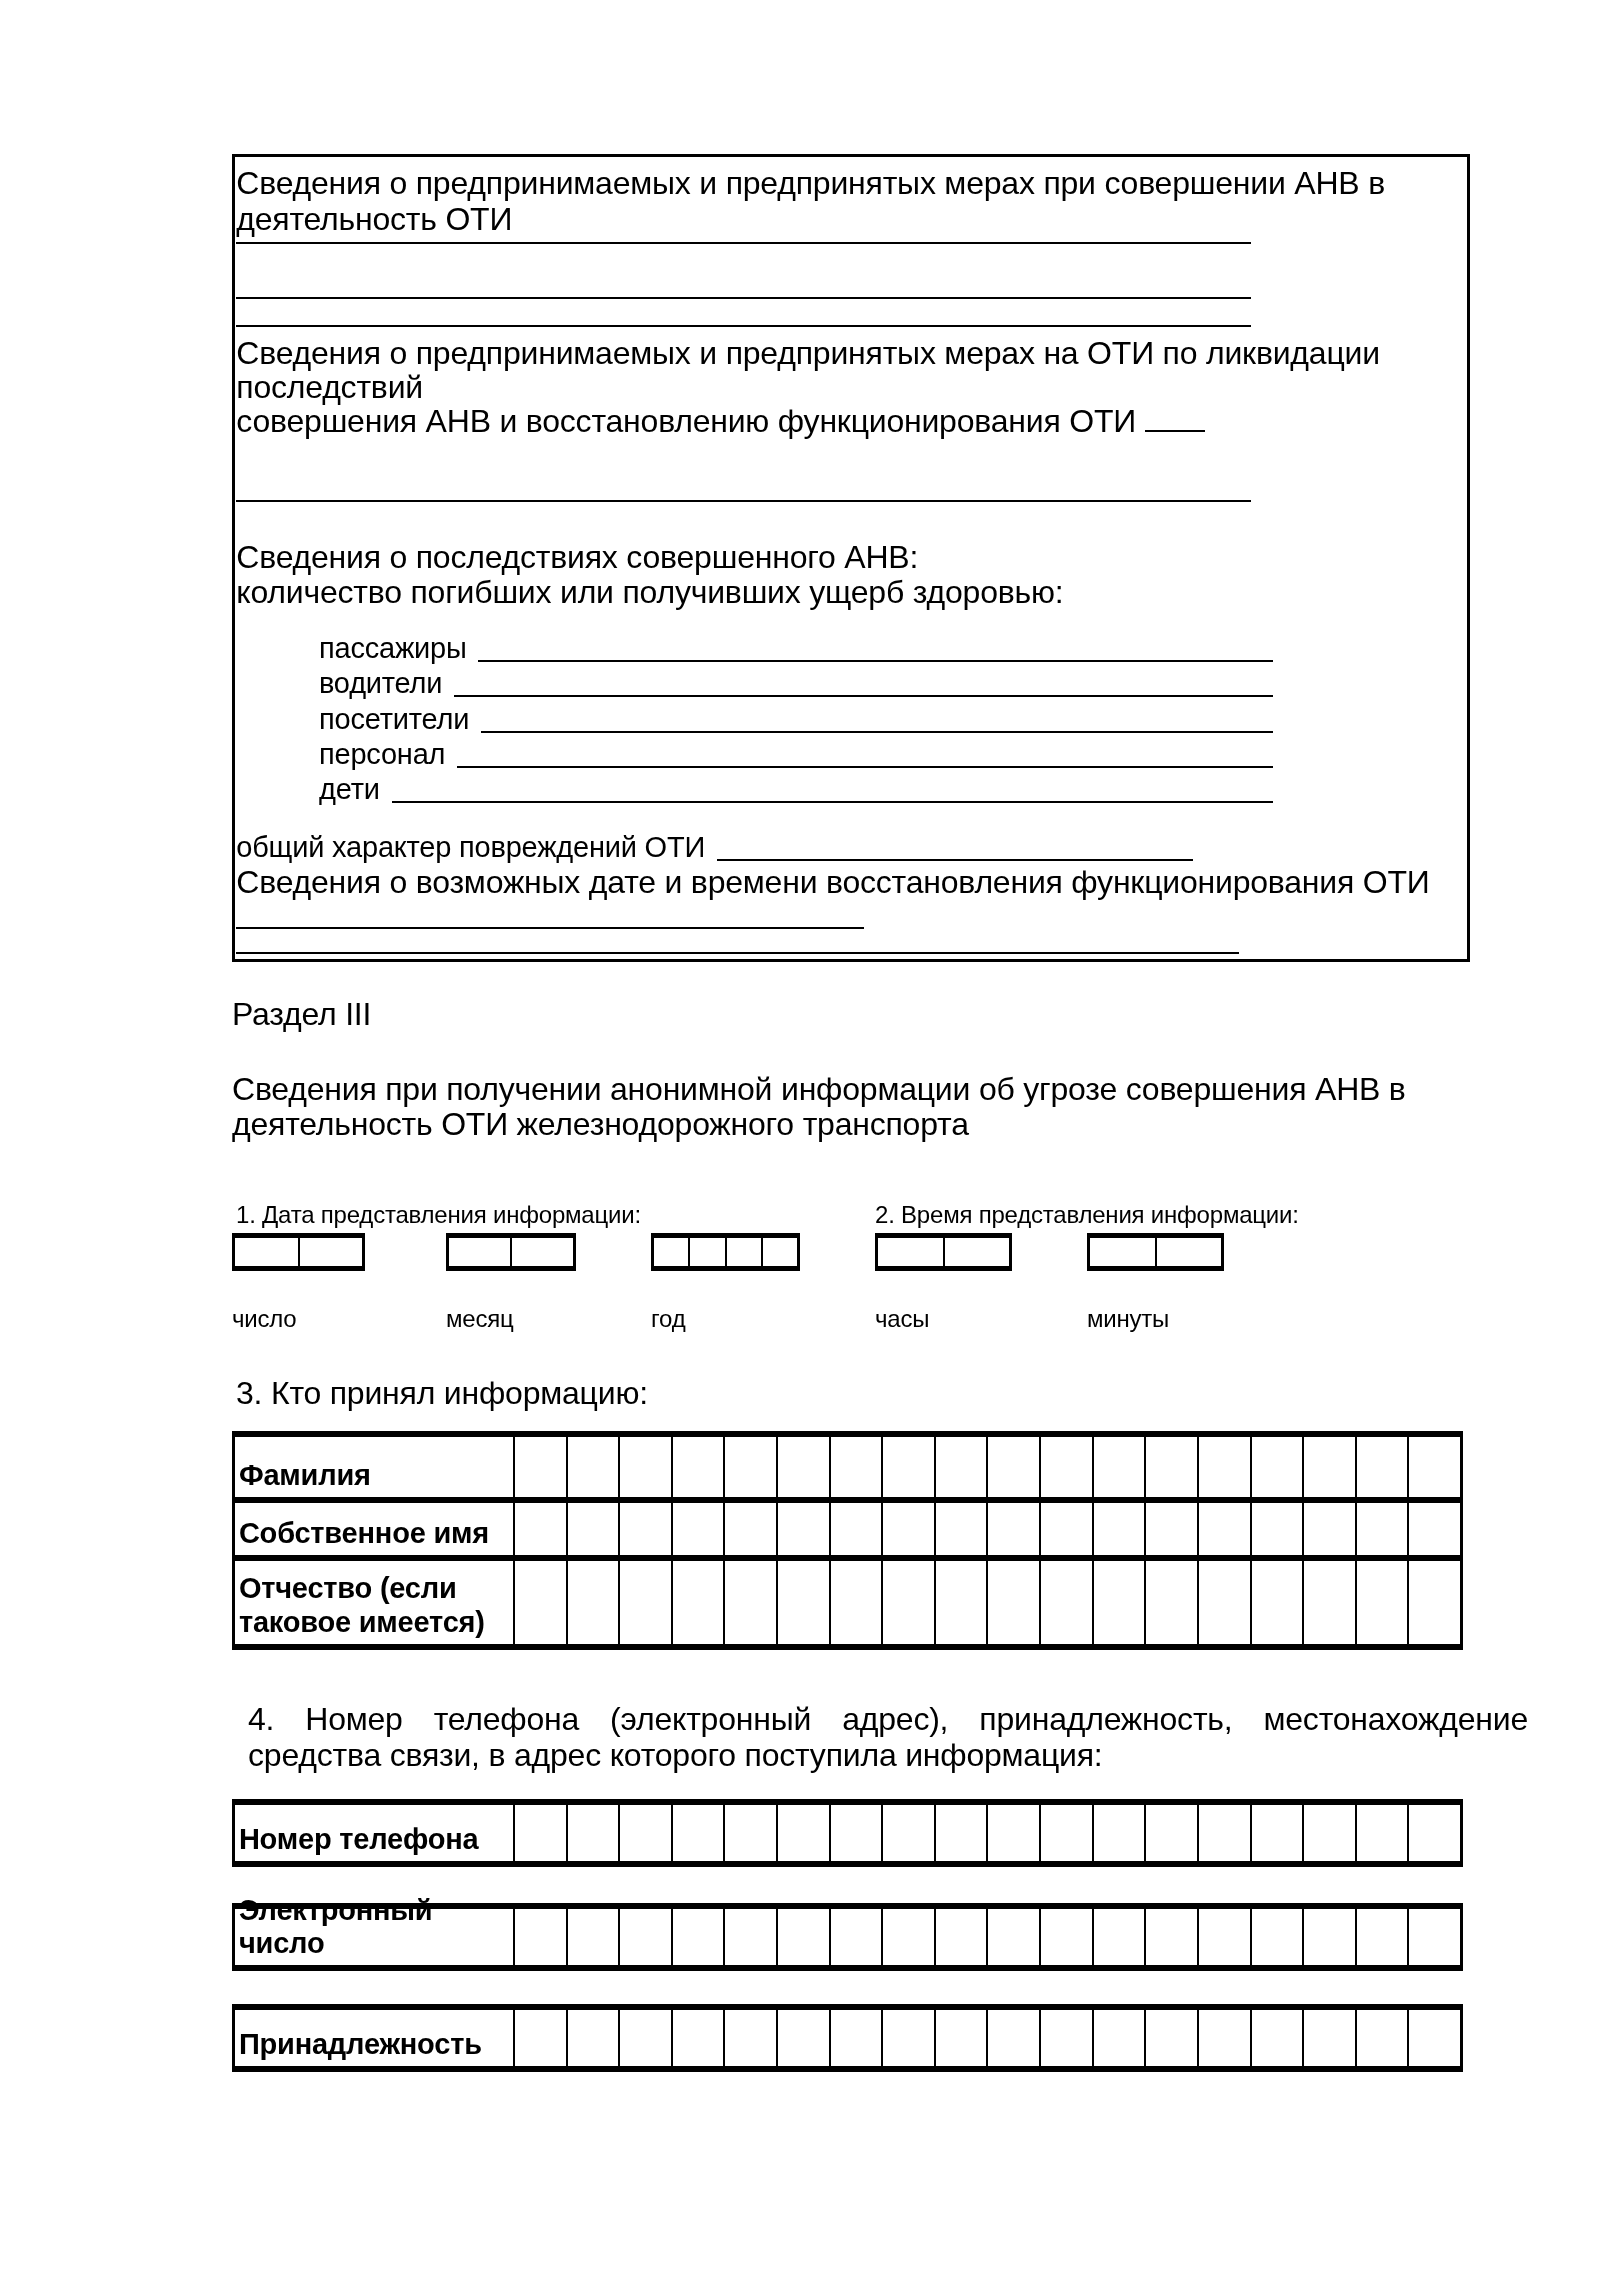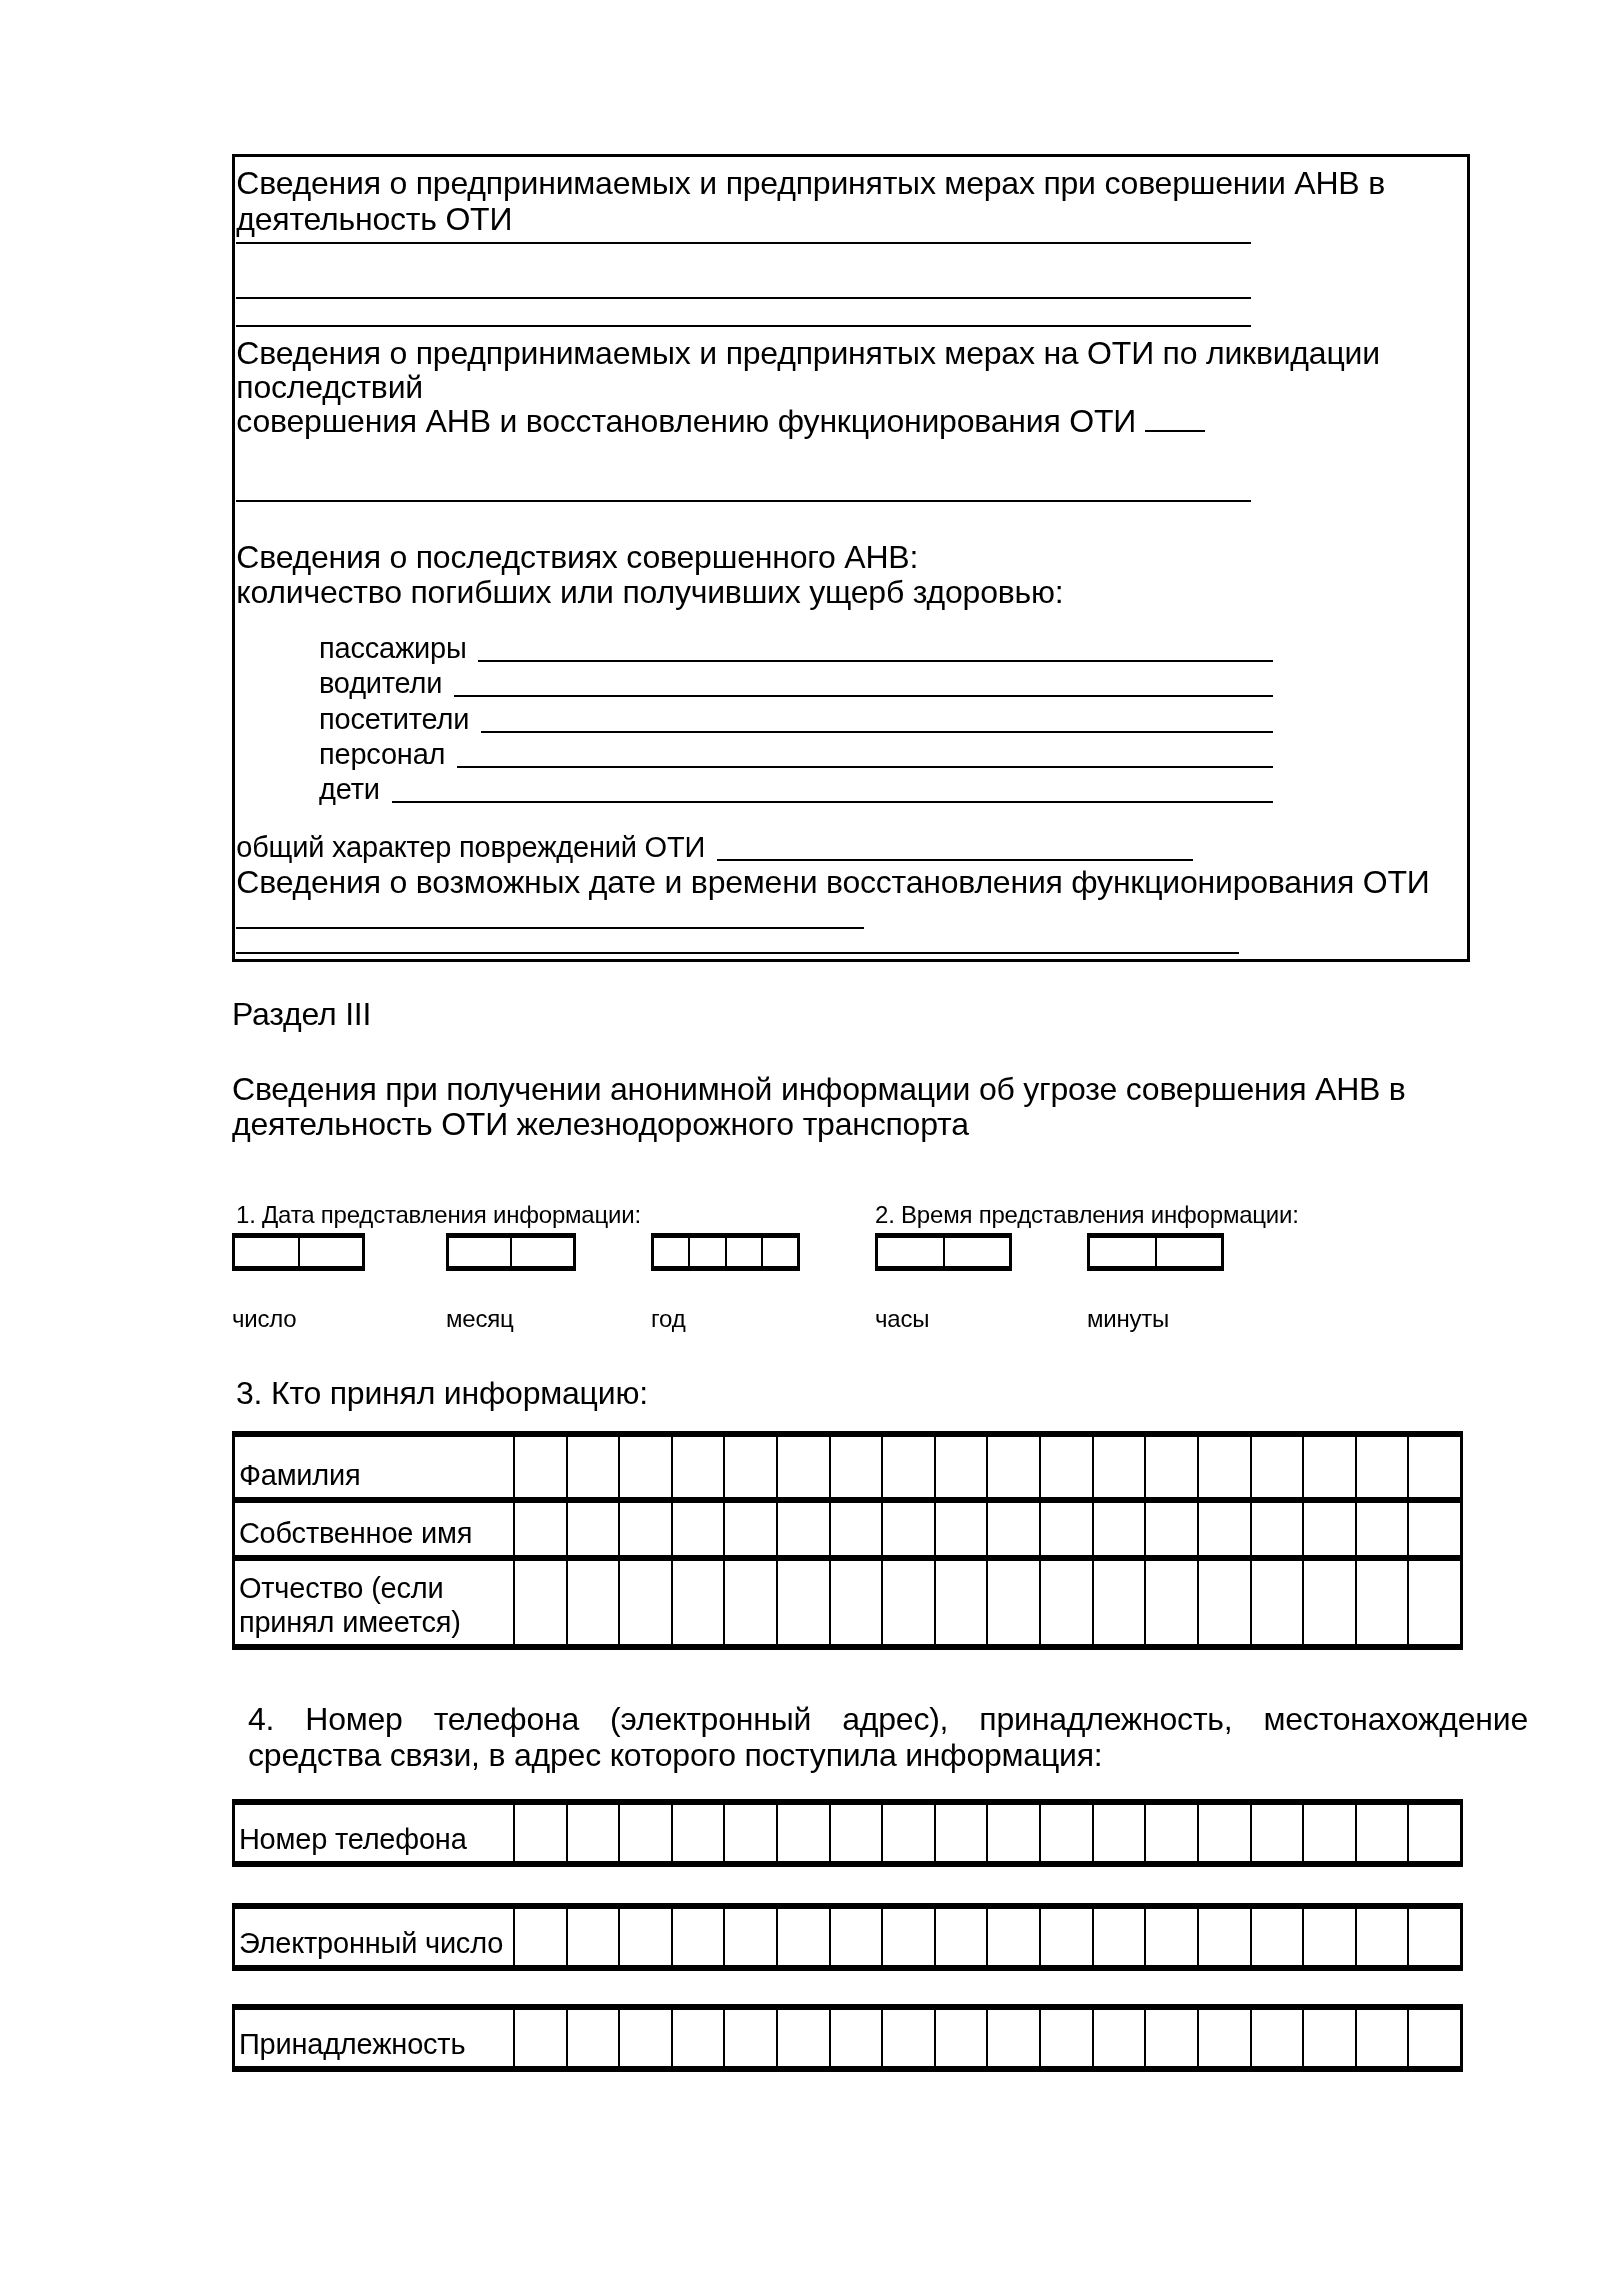--- a/index.html
+++ b/index.html
@@ -28,21 +28,21 @@
 
   
   .dbox { position:absolute; top:1233px; height:38px; display:flex;
           border:3.3px solid #000; border-top-width:5.2px; border-bottom-width:5.2px; background:#fff; }
   .dbox span { flex:1; border-left:2px solid #000; }
   .dbox span:first-child { border-left:none; }
   .unit-label { position:absolute; top:1304px; font-size:24px; line-height:29px; text-align:left; }
 
   
   .ctable { position:absolute; left:232px; width:1231px; background:#fff;
-            border:3.9px solid #000; border-top-width:6.5px; border-bottom-width:6.5px; }
+            border:3.9px solid #000; border-top-width:6.5px; border-bottom-width:6.5px;font-weight:bold; }
   .trow { display:flex; }
   .trow + .trow { border-top:6.5px solid #000; }
   .tlabel { width:278px; display:flex; align-items:flex-end;
             padding:0 5.2px 5.2px 3.9px; font-size:29px; line-height:33px; }
   .cells { flex:1; display:flex; }
   .cells span { flex:1; border-left:2.6px solid #000; }
 
   .justify { white-space:normal; text-align:justify; }
 </style>
 </head>
@@ -176,21 +176,21 @@
         <span></span>
         <span></span>
         <span></span>
         <span></span>
         <span></span>
         <span></span>
         <span></span>
       </div>
   </div>
   <div class="trow" style="height:89px">
-    <div class="tlabel" style="line-height:34px">Отчество (если принял имеется)</div>
+    <div class="tlabel" style="line-height:34px">Отчество (если таковое имеется)</div>
     <div class="cells">
         <span></span>
         <span></span>
         <span></span>
         <span></span>
         <span></span>
         <span></span>
         <span></span>
         <span></span>
         <span></span>

